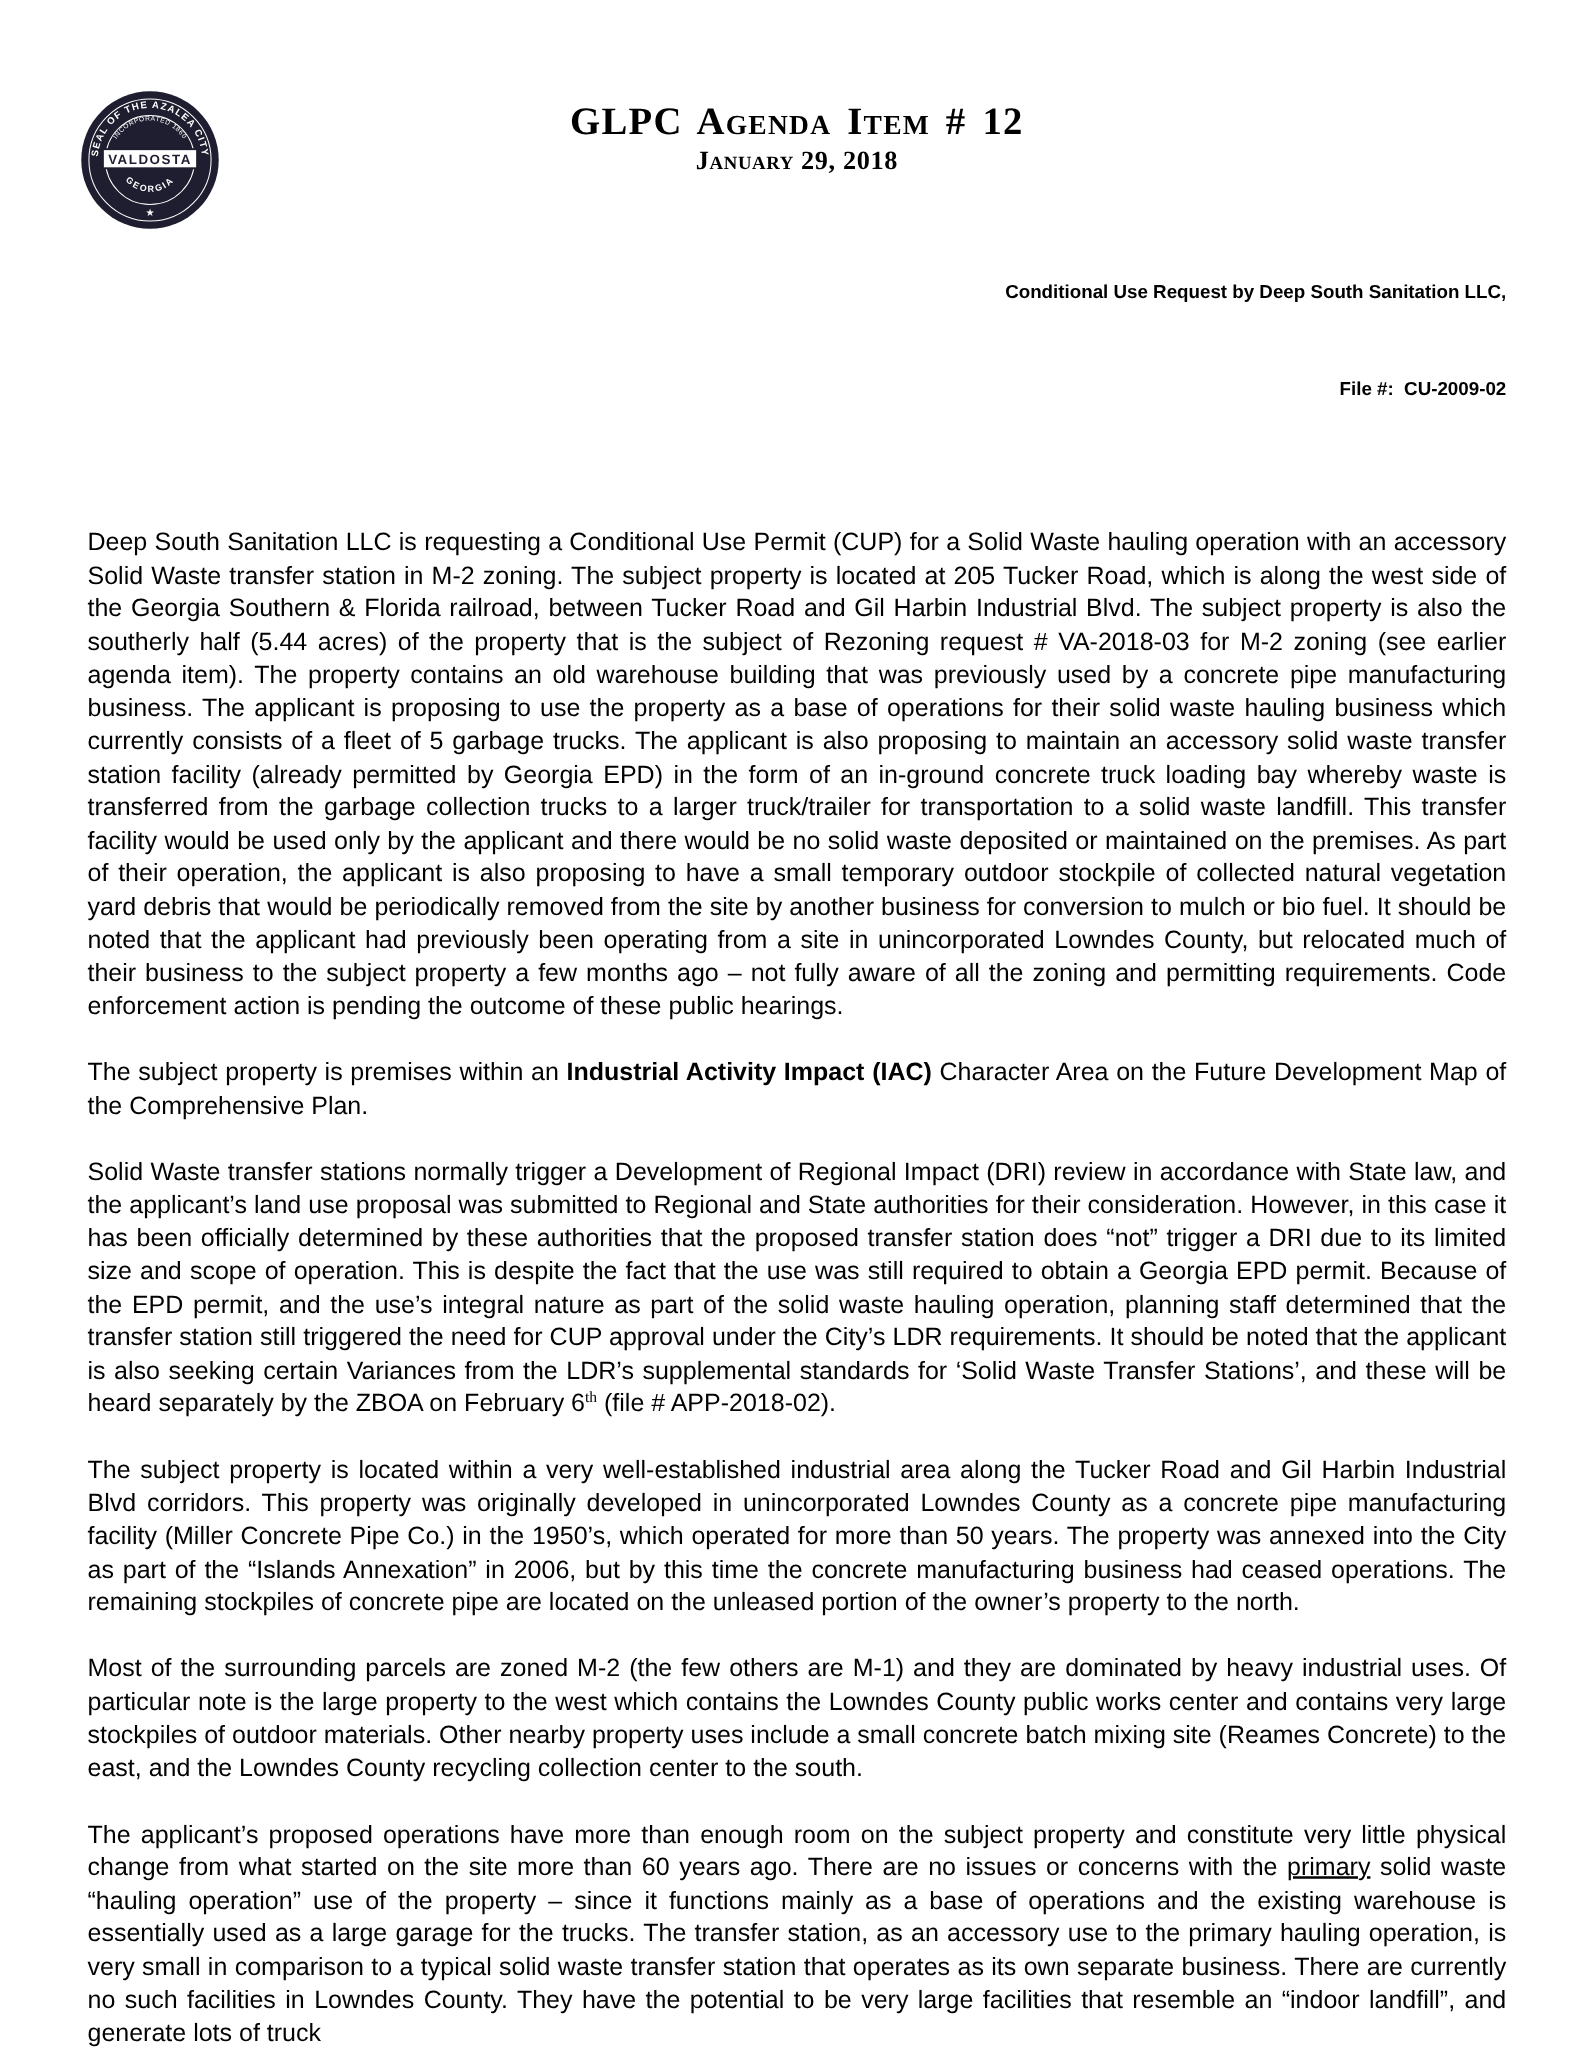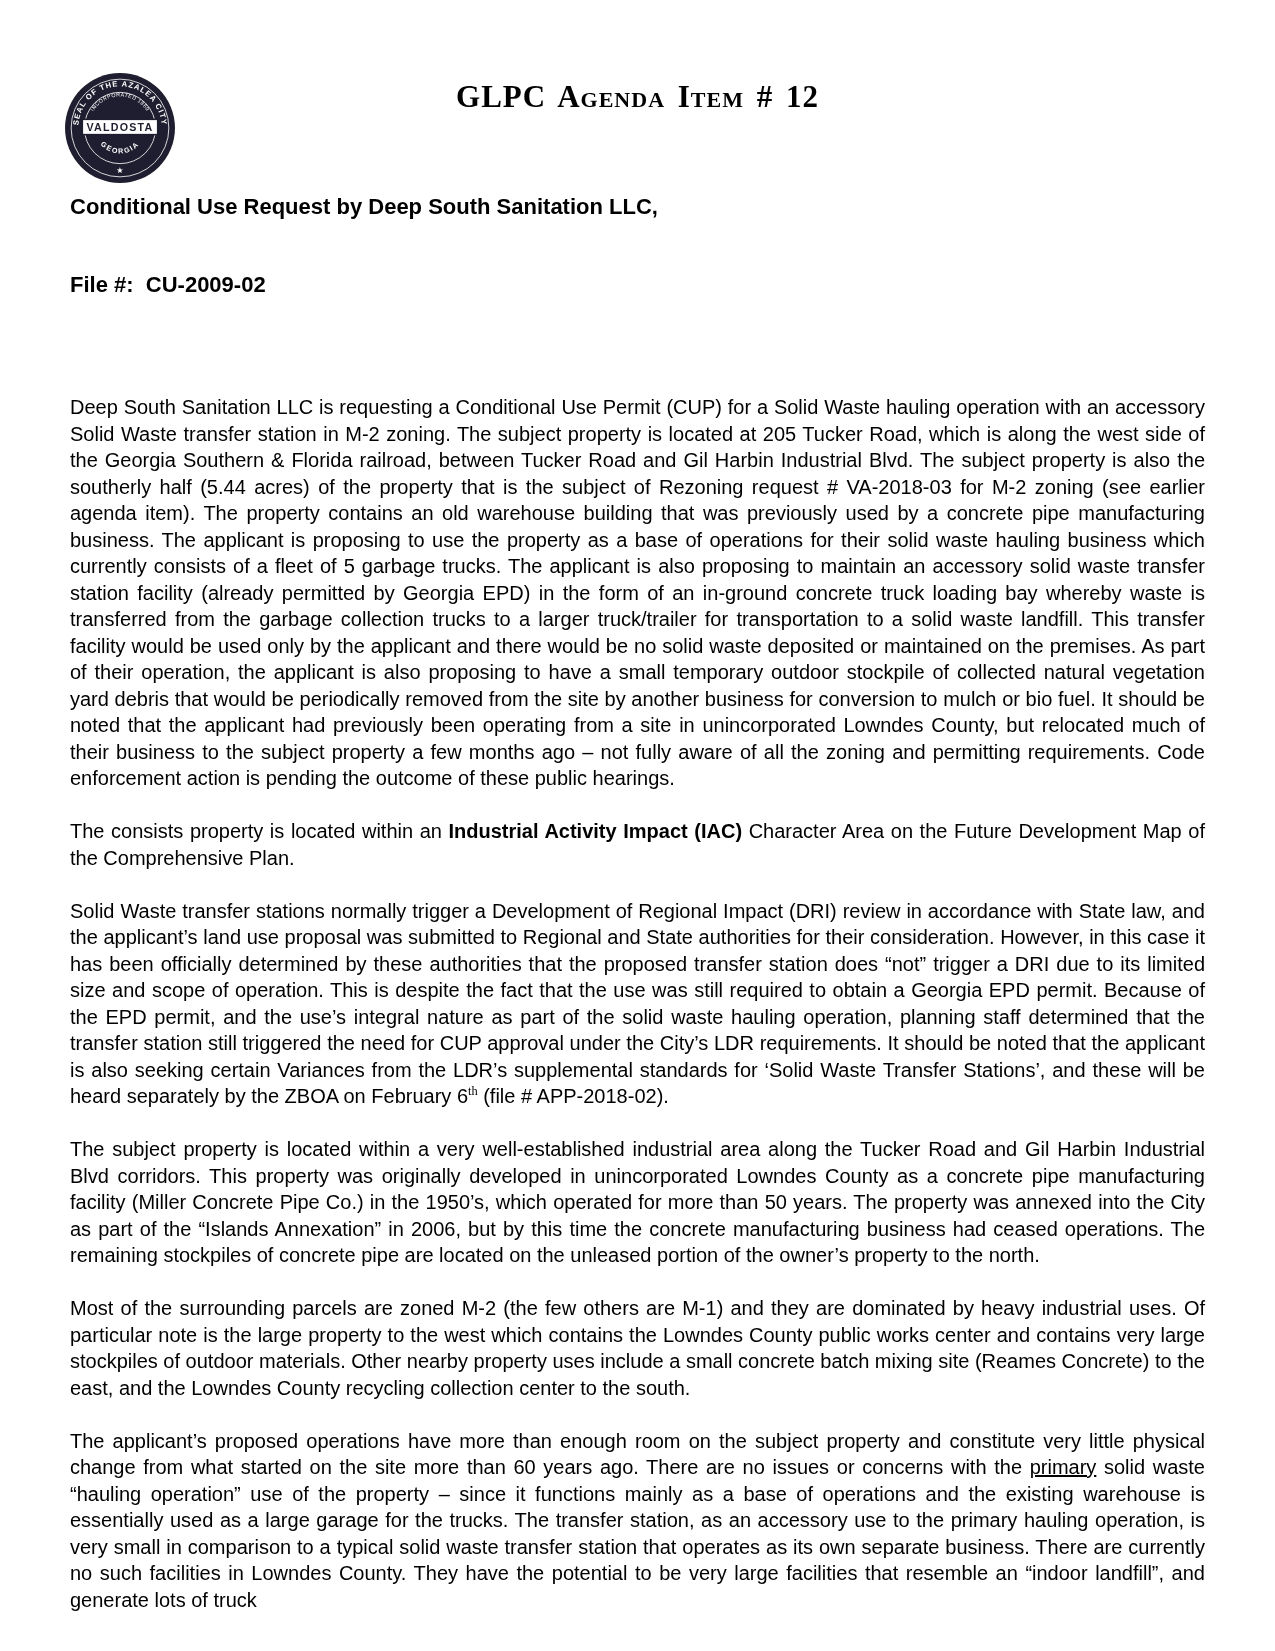--- a/index.html
+++ b/index.html
@@ -38,23 +38,23 @@
     font-family: "Liberation Serif", serif;
     font-weight: bold;
     font-variant: small-caps;
     font-size: 21px;
     letter-spacing: 0.5px;
     margin-top: 2px;
   }
   .subject {
     margin-top: 28px;
     font-weight: bold;
-    font-size: 22px;
+    font-size: 15px;
     line-height: 26px;
-    text-align: left;
+    text-align: right;
     white-space: pre-wrap;
   }
   .body-text {
     margin-top: 44px;
     font-size: 20px;
     line-height: 26.5px;
     text-align: justify;
     hyphens: none;
     -webkit-hyphens: none;
   }
@@ -86,28 +86,29 @@
     <rect x="18" y="46.5" width="74" height="15" fill="#ffffff" stroke="#1e1e30" stroke-width="1.5"></rect>
     <text x="55" y="58" font-size="10.5" font-weight="bold" fill="#1e1e30" text-anchor="middle" letter-spacing="1.2">VALDOSTA</text>
     <text font-size="7" font-weight="bold" fill="#ffffff" letter-spacing="1.5">
       <textPath href="#arc-bottom" startOffset="50%" text-anchor="middle">GEORGIA</textPath>
     </text>
     <text x="55" y="99" font-size="8" fill="#ffffff" text-anchor="middle">★</text>
   </svg>
 
   <div class="header-center">
     <div class="doc-title">GLPC Agenda Item # 12</div>
+    <div class="doc-date">January 29, 2018</div>
     <div class="subject">
       <div>Conditional Use Request by Deep South Sanitation LLC,</div>
       <div>File #:  CU-2009-02</div>
     </div>
   </div>
 
   <div class="body-text">
       <p class="para"><span>Deep South Sanitation LLC is requesting a Conditional Use Permit (CUP) for a Solid Waste hauling operation with an accessory Solid Waste transfer station in M-2 zoning.  The subject property is located at 205 Tucker Road, which is along the west side of the Georgia Southern &amp; Florida railroad, between Tucker Road and Gil Harbin Industrial Blvd.  The subject property is also the southerly half (5.44 acres) of the property that is the subject of Rezoning request # VA-2018-03 for M-2 zoning (see earlier agenda item).  The property contains an old warehouse building that was previously used by a concrete pipe manufacturing business.  The applicant is proposing to use the property as a base of operations for their solid waste hauling business which currently consists of a fleet of 5 garbage trucks.  The applicant is also proposing to maintain an accessory solid waste transfer station facility (already permitted by Georgia EPD) in the form of an in-ground concrete truck loading bay whereby waste is transferred from the garbage collection trucks to a larger truck/trailer for transportation to a solid waste landfill.  This transfer facility would be used only by the applicant and there would be no solid waste deposited or maintained on the premises.  As part of their operation, the applicant is also proposing to have a small temporary outdoor stockpile of collected natural vegetation yard debris that would be periodically removed from the site by another business for conversion to mulch or bio fuel.  It should be noted that the applicant had previously been operating from a site in unincorporated Lowndes County, but relocated much of their business to the subject property a few months ago – not fully aware of all the zoning and permitting requirements.  Code enforcement action is pending the outcome of these public hearings.</span></p>
-      <p class="para"><span>The consists property is located within an </span><span class="run-bold">Industrial Activity Impact (IAC)</span><span> Character Area on the Future Development Map of the Comprehensive Plan.</span></p>
+      <p class="para"><span>The subject property is premises within an </span><span class="run-bold">Industrial Activity Impact (IAC)</span><span> Character Area on the Future Development Map of the Comprehensive Plan.</span></p>
       <p class="para"><span>Solid Waste transfer stations normally trigger a Development of Regional Impact (DRI) review in accordance with State law, and the applicant’s land use proposal was submitted to Regional and State authorities for their consideration.  However, in this case it has been officially determined by these authorities that the proposed transfer station does “not” trigger a DRI due to its limited size and scope of operation.  This is despite the fact that the use was still required to obtain a Georgia EPD permit.  Because of the EPD permit, and the use’s integral nature as part of the solid waste hauling operation, planning staff determined that the transfer station still triggered the need for CUP approval under the City’s LDR requirements.  It should be noted that the applicant is also seeking certain Variances from the LDR’s supplemental standards for ‘Solid Waste Transfer Stations’, and these will be heard separately by the ZBOA on February 6</span><sup>th</sup><span> (file # APP-2018-02).</span></p>
       <p class="para"><span>The subject property is located within a very well-established industrial area along the Tucker Road and Gil Harbin Industrial Blvd corridors.  This property was originally developed in unincorporated Lowndes County as a concrete pipe manufacturing facility (Miller Concrete Pipe Co.) in the 1950’s, which operated for more than 50 years.  The property was annexed into the City as part of the “Islands Annexation” in 2006, but by this time the concrete manufacturing business had ceased operations.  The remaining stockpiles of concrete pipe are located on the unleased portion of the owner’s property to the north.</span></p>
       <p class="para"><span>Most of the surrounding parcels are zoned M-2 (the few others are M-1) and they are dominated by heavy industrial uses.  Of particular note is the large property to the west which contains the Lowndes County public works center and contains very large stockpiles of outdoor materials.  Other nearby property uses include a small concrete batch mixing site (Reames Concrete) to the east, and the Lowndes County recycling collection center to the south.</span></p>
       <p class="para"><span>The applicant’s proposed operations have more than enough room on the subject property and constitute very little physical change from what started on the site more than 60 years ago.  There are no issues or concerns with the </span><span class="run-underline">primary</span><span> solid waste “hauling operation” use of the property – since it functions mainly as a base of operations and the existing warehouse is essentially used as a large garage for the trucks.  The transfer station, as an accessory use to the primary hauling operation, is very small in comparison to a typical solid waste transfer station that operates as its own separate business.  There are currently no such facilities in Lowndes County.  They have the potential to be very large facilities that resemble an “indoor landfill”, and generate lots of truck</span></p>
     </div>
 
 </div>
 
 </body></html>

